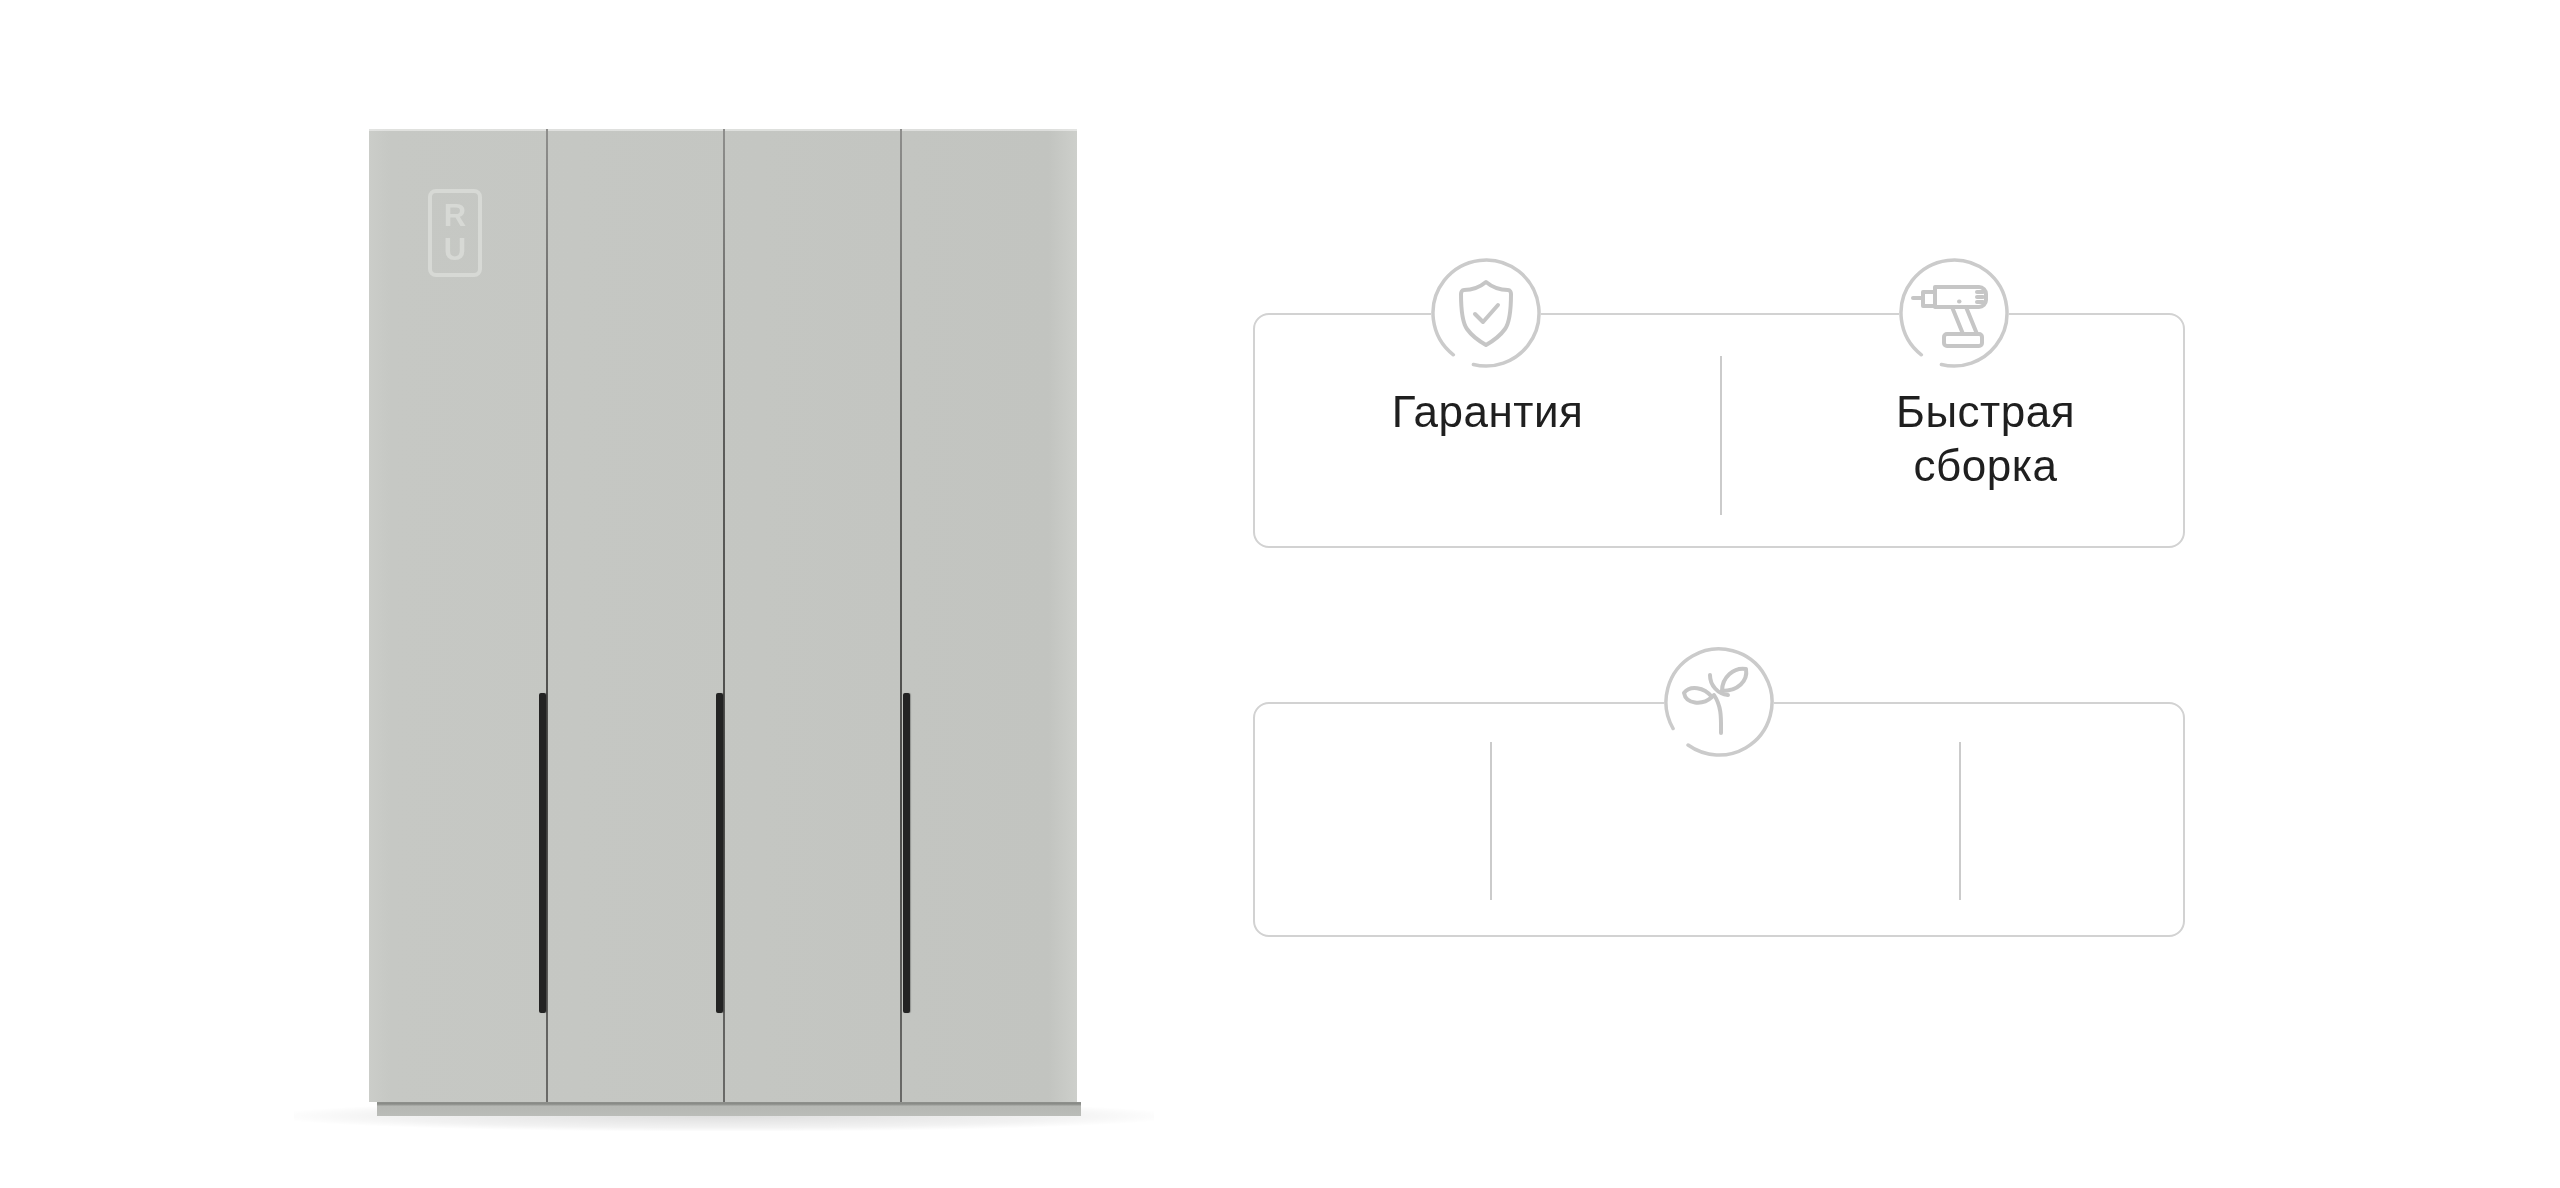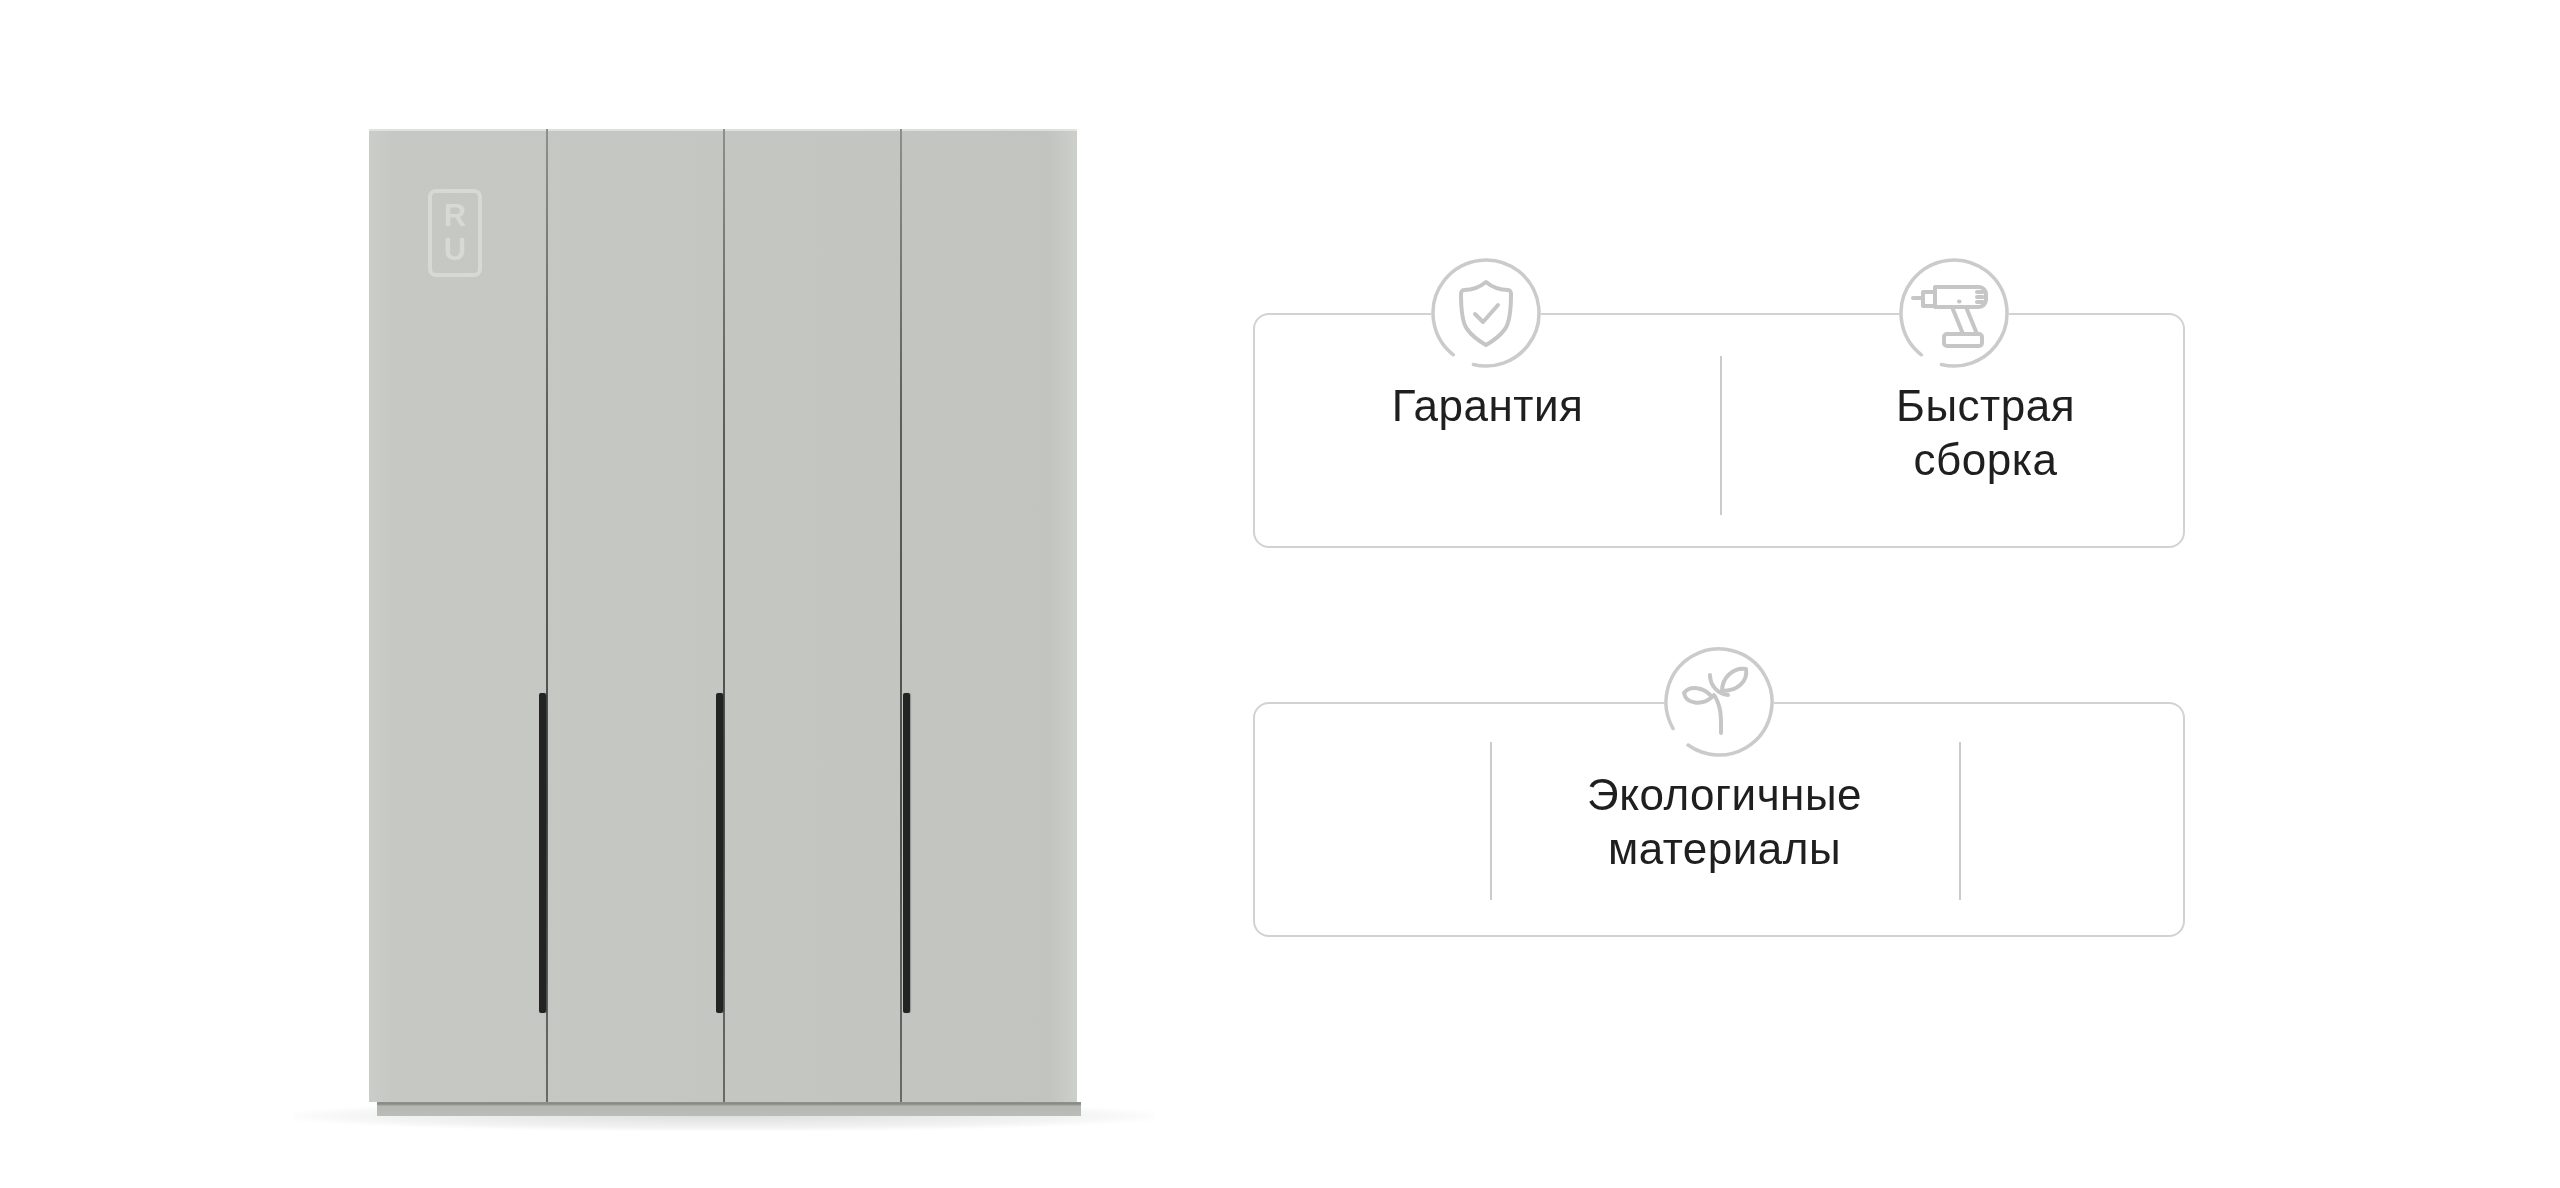--- a/index.html
+++ b/index.html
@@ -43,21 +43,21 @@
     box-sizing:border-box;display:flex;align-items:center;justify-content:center;
   }
   .circle-shield{left:176px;top:-57px;}
   .circle-drill {left:644px;top:-57px;}
   .circle-leaf  {left:409px;top:-57px;}
   .v-divider{position:absolute;width:2px;background:#cbcbcb;}
   .card-1 .v-divider{left:465px;top:41px;height:159px;}
   .card-2 .div-left {left:235px;top:38px;height:158px;}
   .card-2 .div-right{left:704px;top:38px;height:158px;}
   .feature-label{
-    position:absolute;top:64px;text-align:center;color:#1f1f1f;
+    position:absolute;top:70px;text-align:center;color:#1f1f1f;
     font-size:44px;line-height:54px;font-weight:300;letter-spacing:0.5px;
   }
   .label-left  {left:0;width:465px;}
   .label-right {left:465px;width:467px;padding-left:32px;}
   .label-center{left:235px;width:469px;}
   svg.icon{display:block;}
   .icon *{fill:none;stroke:#c6c6c6;stroke-width:4;stroke-linecap:round;stroke-linejoin:round;}
   .icon .ring{stroke:#cbcbcb;stroke-width:3.5;}
 </style>
 </head>
@@ -117,17 +117,13 @@
     <svg class="icon" width="110" height="110" viewBox="0 0 110 110">
       <circle class="ring" cx="55" cy="55" r="53" stroke-dasharray="310 23" transform="rotate(150 55 55)"></circle>
       <path d="M57 86 C57 72 58 60 50 48"></path>
       <path d="M48 50 C40 40 26 38 20 46 C22 57 38 59 48 50 Z"></path>
       <path d="M58 44 C58 30 70 20 82 22 C84 34 74 44 58 44 Z"></path>
       <path d="M46 28 A20 20 0 0 0 64 48"></path>
     </svg>
   </div>
   <div class="v-divider div-left"></div>
   <div class="v-divider div-right"></div>
-  <div class="feature-label label-center">
-    <div>Экологичные</div>
-    <div>материалы</div>
-  </div>
 </div>
 
 </body></html>

